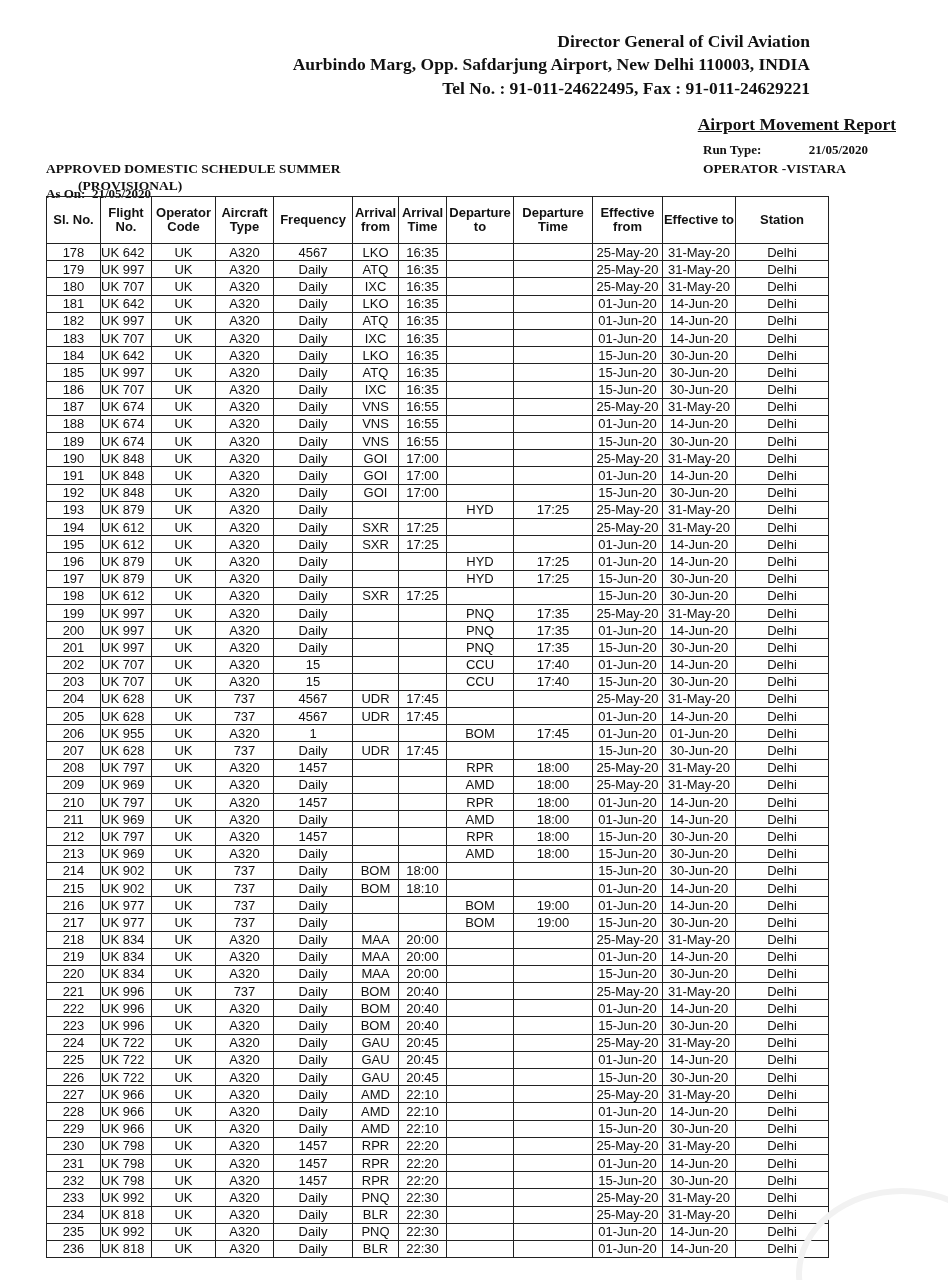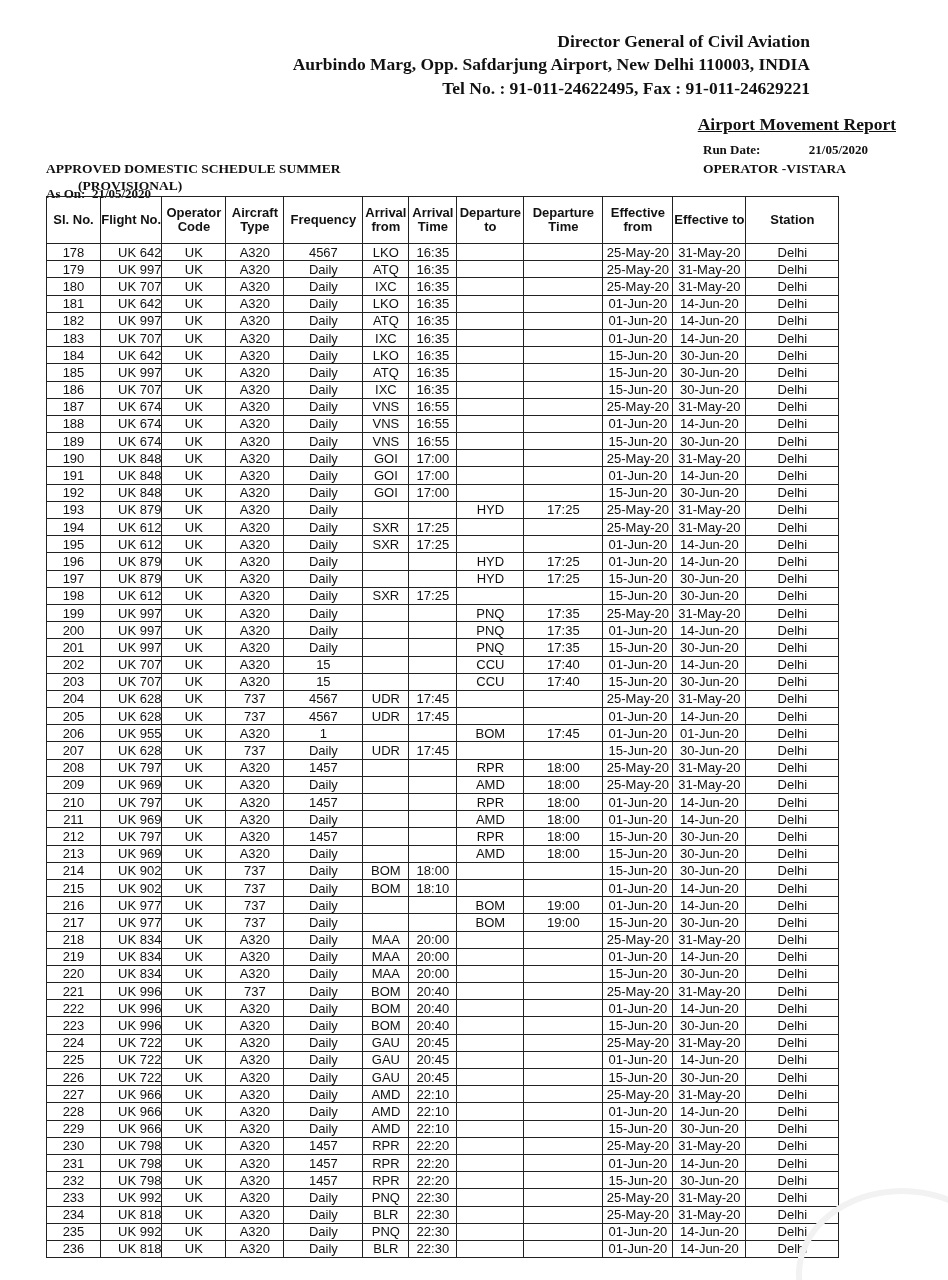--- a/index.html
+++ b/index.html
@@ -13,37 +13,37 @@
   .meta { position: absolute; font-size: 13px; }
   #as-on { left: 46px; top: 142px; margin-top: 44px; }
   #run-date { left: 703px; top: 142px; width: 165px; display: flex; justify-content: space-between; }
   #sched { left: 46px; top: 161px; font-size: 13.5px; }
   #operator { left: 703px; top: 161px; font-size: 13.5px; }
   #prov { left: 46px; top: 178px; font-size: 13.5px; margin-left: 32px; }
   table { position: absolute; left: 46px; top: 196px; border-collapse: collapse; font-family: "Liberation Sans", "DejaVu Sans", sans-serif; font-size: 13px; table-layout: fixed; }
   th, td { border: 1.4px solid #222; padding: 0; text-align: center; overflow: hidden; white-space: nowrap; }
   th { font-weight: bold; font-size: 13px; line-height: 14px; height: 46px; white-space: normal; }
   td { height: 16.2px; line-height: 15px; }
-  td.left { text-align: left; padding-left: 17px; }
+  td.left { text-align: left; padding-left: 0; }
   .shadow { position: absolute; right: -60px; bottom: -80px; width: 200px; height: 160px; border-radius: 50%; border: 6px solid #f2f2f2; }
 </style>
 </head>
 <body>
 
 <div class="serif hdr-line" id="h1">Director General of Civil Aviation</div>
 <div class="serif hdr-line" id="h2">Aurbindo Marg, Opp. Safdarjung Airport, New Delhi 110003, INDIA</div>
 <div class="serif hdr-line" id="h3">Tel No. :  91-011-24622495, Fax : 91-011-24629221</div>
 <div class="serif hdr-line" id="h4">Airport Movement Report</div>
 
 <div class="serif meta" id="as-on">
   <span>As On:</span>&nbsp;
   <span>21/05/2020</span>
 </div>
 <div class="serif meta" id="run-date">
-  <span>Run Date:</span>
+  <span>Run Type:</span>
   <span>21/05/2020</span>
 </div>
 <div class="serif meta" id="sched">APPROVED DOMESTIC SCHEDULE SUMMER</div>
 <div class="serif meta" id="operator">OPERATOR -VISTARA</div>
 <div class="serif meta" id="prov">(PROVISIONAL)</div>
 
 <table>
   <colgroup>
     <col style="width:54px">
       <col style="width:51px">

